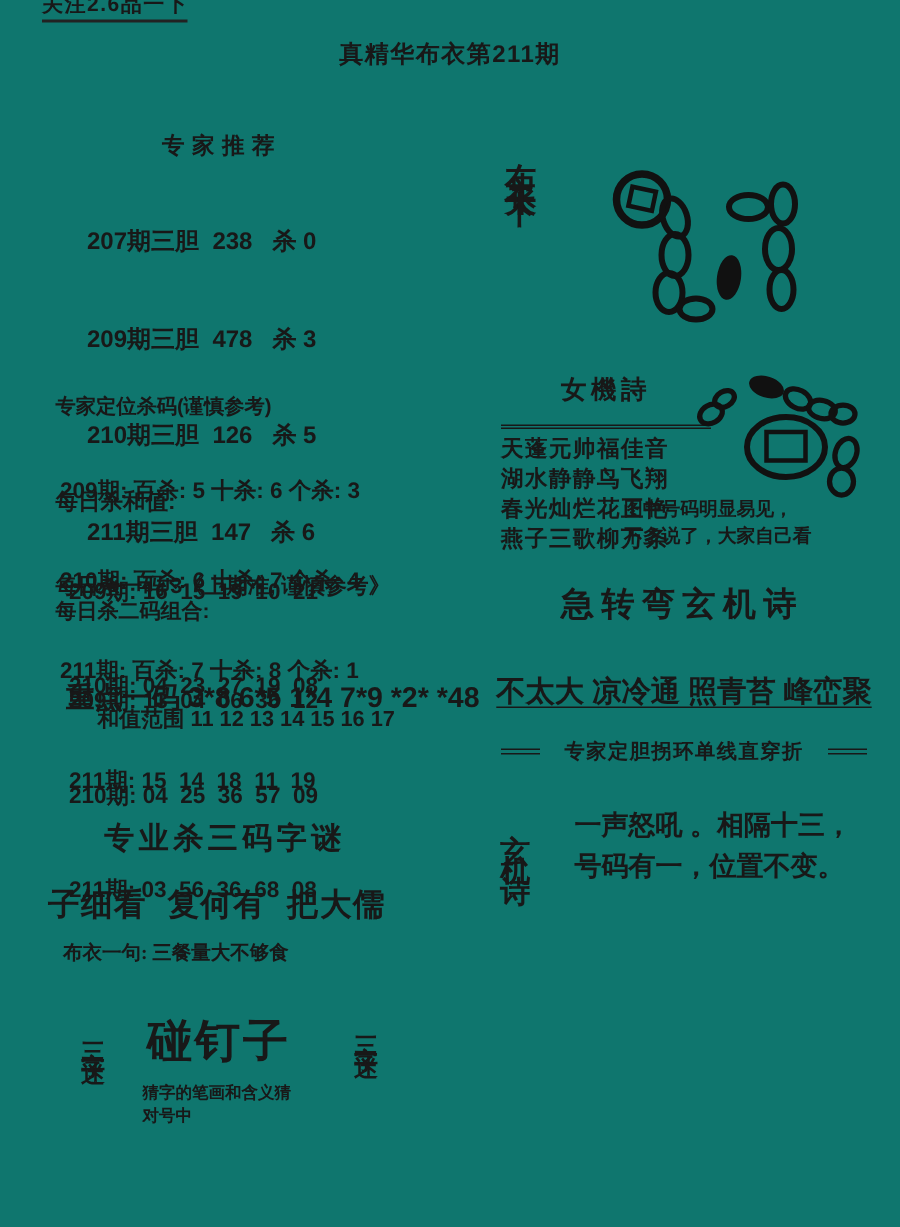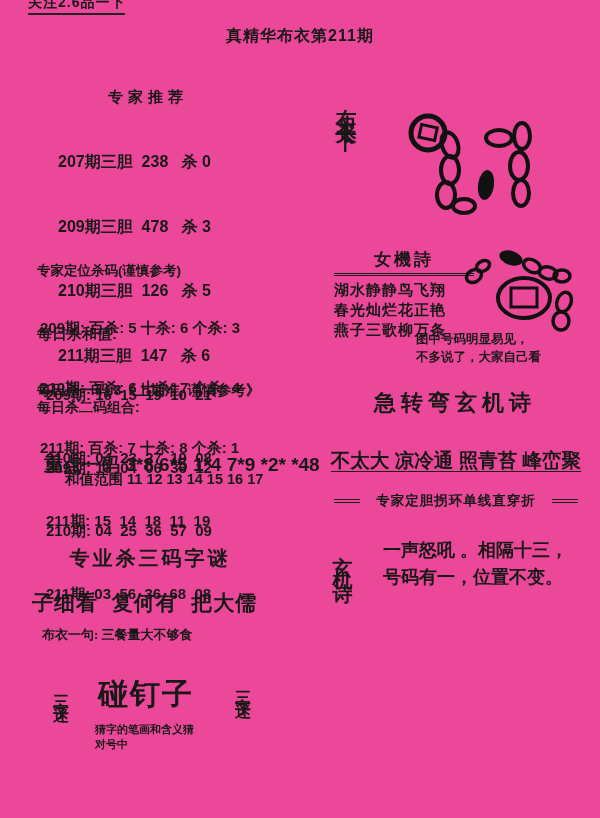--- a/index.html
+++ b/index.html
@@ -1,18 +1,18 @@
 <!DOCTYPE html>
 <html><head>
 <meta charset="utf-8">
 <style>
   html,body{margin:0;padding:0;background:#e9e9e7;}
   .page{
     position:relative;width:600px;height:818px;margin:0 auto;
-    background:#ec4899;color:#181818;overflow:hidden;
+    background:#0f766e;color:#181818;overflow:hidden;
     font-family:"Liberation Sans","DejaVu Sans",sans-serif;
     font-weight:bold;
   }
   .abs{position:absolute;}
   .pre{white-space:pre;}
   .center{text-align:center;}
   .vert{writing-mode:vertical-rl;text-orientation:upright;}
 
   .top-note{left:28px;top:-6px;font-size:14px;letter-spacing:1px;
     border-bottom:2px solid #222;padding-bottom:1px;}
@@ -44,21 +44,21 @@
   .sz-answer{left:98px;top:674px;font-size:30px;letter-spacing:2px;}
   .sz-note{left:95px;top:722px;font-size:11px;line-height:15px;font-weight:bold;}
   .sz-right{left:232px;top:678px;font-size:16px;letter-spacing:6px;}
 
   .buyi-vert{left:332px;top:92px;font-size:21px;letter-spacing:8px;}
   .ink1{left:400px;top:100px;}
   .ink2{left:458px;top:246px;}
 
   .nvji{left:334px;top:248px;width:140px;}
   .nvji .t{font-size:17px;letter-spacing:3px;text-align:center;
-    border-bottom:3px double #181818;padding-bottom:2px;margin-bottom:4px;}
+    border-bottom:3px double #181818;padding-bottom:12px;margin-bottom:4px;}
   .nvji .p{font-size:15px;line-height:20px;letter-spacing:1px;}
 
   .caption{left:416px;top:330px;font-size:12.5px;line-height:18px;}
 
   .jz-title{left:322px;top:388px;width:266px;font-size:22px;letter-spacing:5px;}
   .jz-line{left:316px;top:447px;width:280px;font-size:19.5px;
     text-decoration:underline;text-underline-offset:4px;}
   .jz-div{left:322px;top:492px;width:268px;display:flex;align-items:center;
     justify-content:center;gap:16px;font-size:13.5px;letter-spacing:1px;}
   .jz-div .bar{width:26px;border-top:4px double #181818;height:0;}
@@ -121,20 +121,21 @@
     <ellipse class="s" cx="64" cy="106" rx="11" ry="7" stroke-width="4"></ellipse>
     <ellipse cx="86" cy="85" rx="8" ry="15" fill="#111" transform="rotate(8 86 85)"></ellipse>
     <ellipse class="s" cx="99" cy="38" rx="13" ry="8" stroke-width="4"></ellipse>
     <ellipse class="s" cx="122" cy="36" rx="8" ry="13" stroke-width="4"></ellipse>
     <ellipse class="s" cx="119" cy="66" rx="9" ry="14" stroke-width="4"></ellipse>
     <ellipse class="s" cx="121" cy="93" rx="8" ry="13" stroke-width="4"></ellipse>
   </svg>
 
   <div class="abs nvji">
     <div class="t">女機詩</div>
+    <div class="p">天蓬元帅福佳音</div>
     <div class="p">湖水静静鸟飞翔</div>
     <div class="p">春光灿烂花正艳</div>
     <div class="p">燕子三歌柳万条</div>
   </div>
 
   <svg class="abs ink2" width="135" height="88" viewBox="0 0 135 88">
     <ellipse class="s" cx="16" cy="30" rx="8" ry="6" stroke-width="3.5" transform="rotate(-30 16 30)"></ellipse>
     <ellipse class="s" cx="25" cy="20" rx="7" ry="5" stroke-width="3.5" transform="rotate(-30 25 20)"></ellipse>
     <ellipse cx="53" cy="12" rx="12" ry="7" fill="#111" transform="rotate(18 53 12)"></ellipse>
     <ellipse class="s" cx="74" cy="20" rx="9" ry="6" stroke-width="3.5" transform="rotate(28 74 20)"></ellipse>

